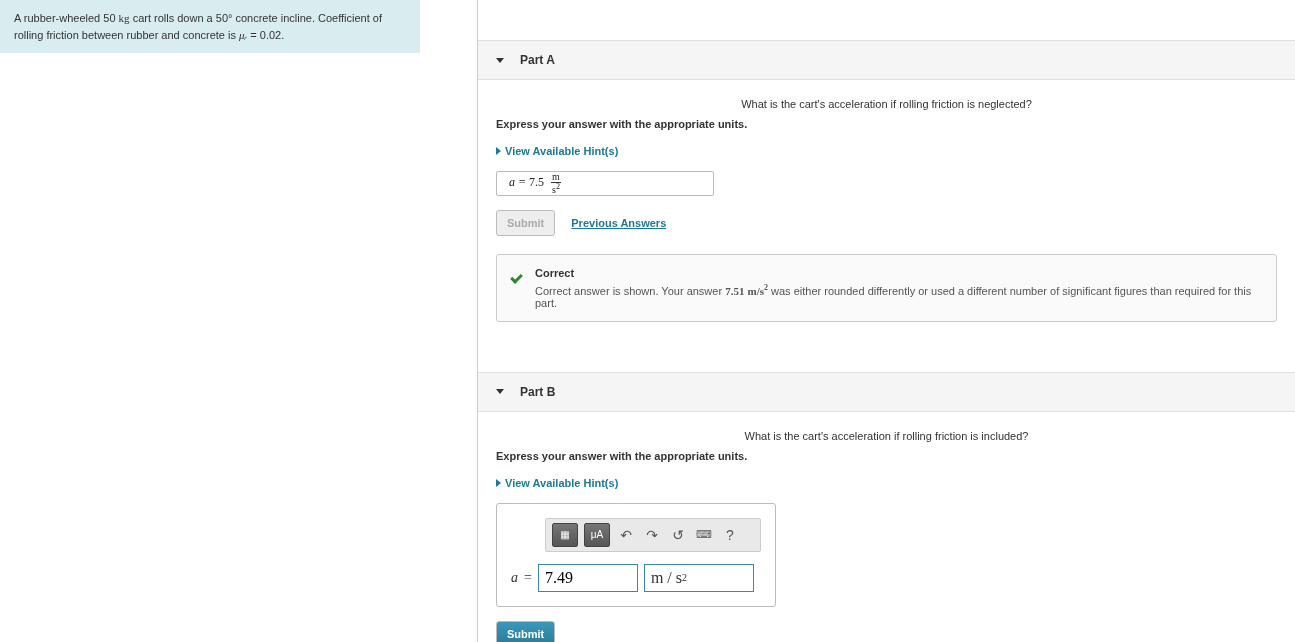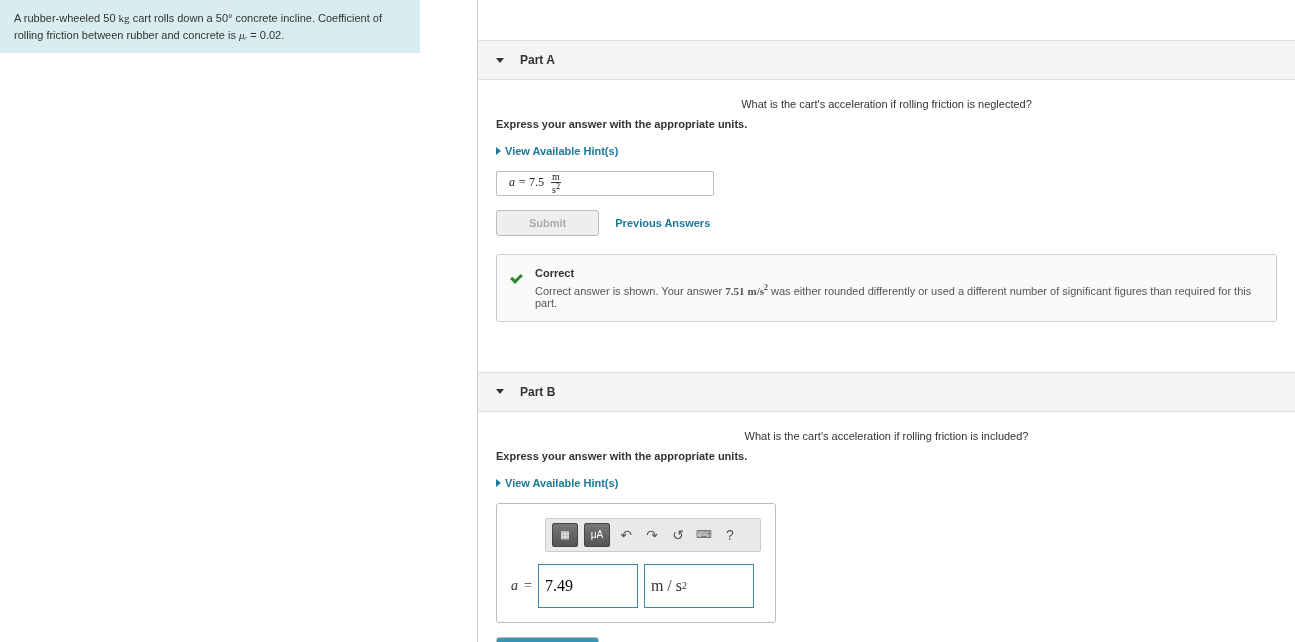--- a/index.html
+++ b/index.html
@@ -91,36 +91,37 @@
     line-height: 1;
     margin-left: 4px;
     font-size: 10px;
   }
   .answer-box-a .frac .num { border-bottom: 1px solid #333; padding: 0 1px; }
   .answer-box-a .frac .den sup { font-size: 8px; }
   .btn-row { display: flex; align-items: center; gap: 16px; margin-bottom: 18px; }
   .btn {
     border: 1px solid #bbb;
     border-radius: 3px;
-    padding: 6px 32px;
+    padding: 6px 10px;
     font-size: 11px;
     font-weight: bold;
     cursor: pointer;
     background: linear-gradient(#3b97b8,#2b7a96);
     color: #fff;
   }
   .btn.disabled {
     background: #eee;
     color: #aaa;
     cursor: default;
   }
   .link {
     color: #1b7a99;
     font-size: 11px;
     font-weight: bold;
+    text-decoration: underline;
     cursor: pointer;
   }
   .feedback {
     border: 1px solid #ccc;
     border-radius: 3px;
     background: #fafafa;
     padding: 12px 14px;
     display: flex;
     gap: 10px;
     align-items: flex-start;
@@ -183,21 +184,21 @@
     font-size: 14px;
   }
   .input-row {
     display: flex;
     align-items: center;
     gap: 6px;
   }
   .var-label { font-style: italic; font-family: Georgia, serif; font-size: 14px; }
   .val-input, .unit-input {
     border: 1px solid #3a8aa6;
-    height: 44px;
+    height: 28px;
     padding: 0 6px;
     font-family: Georgia, serif;
     font-size: 16px;
     background: #fff;
   }
   .val-input { width: 100px; }
   .unit-input { width: 110px; display: flex; align-items: center; }
   .unit-input sup { font-size: 10px; vertical-align: super; }
 </style>
 </head>

